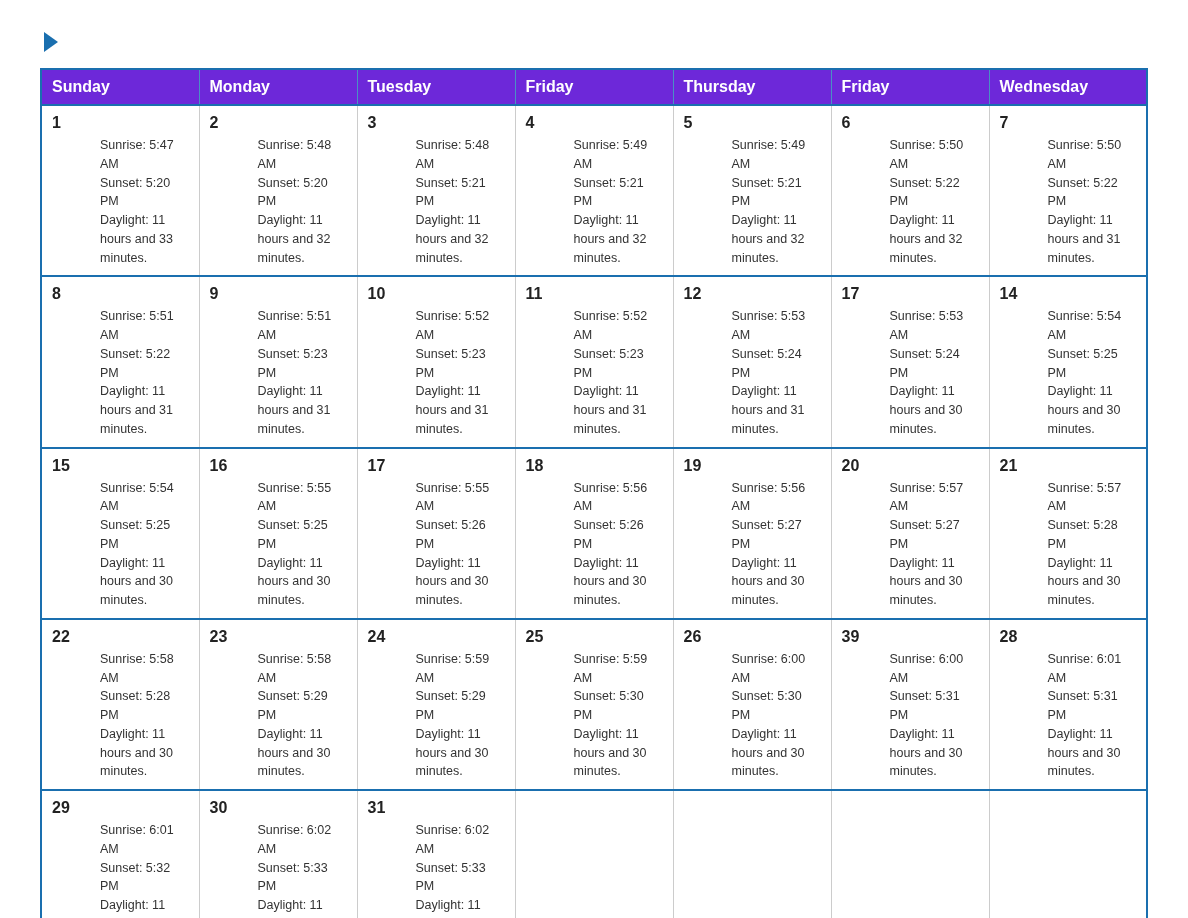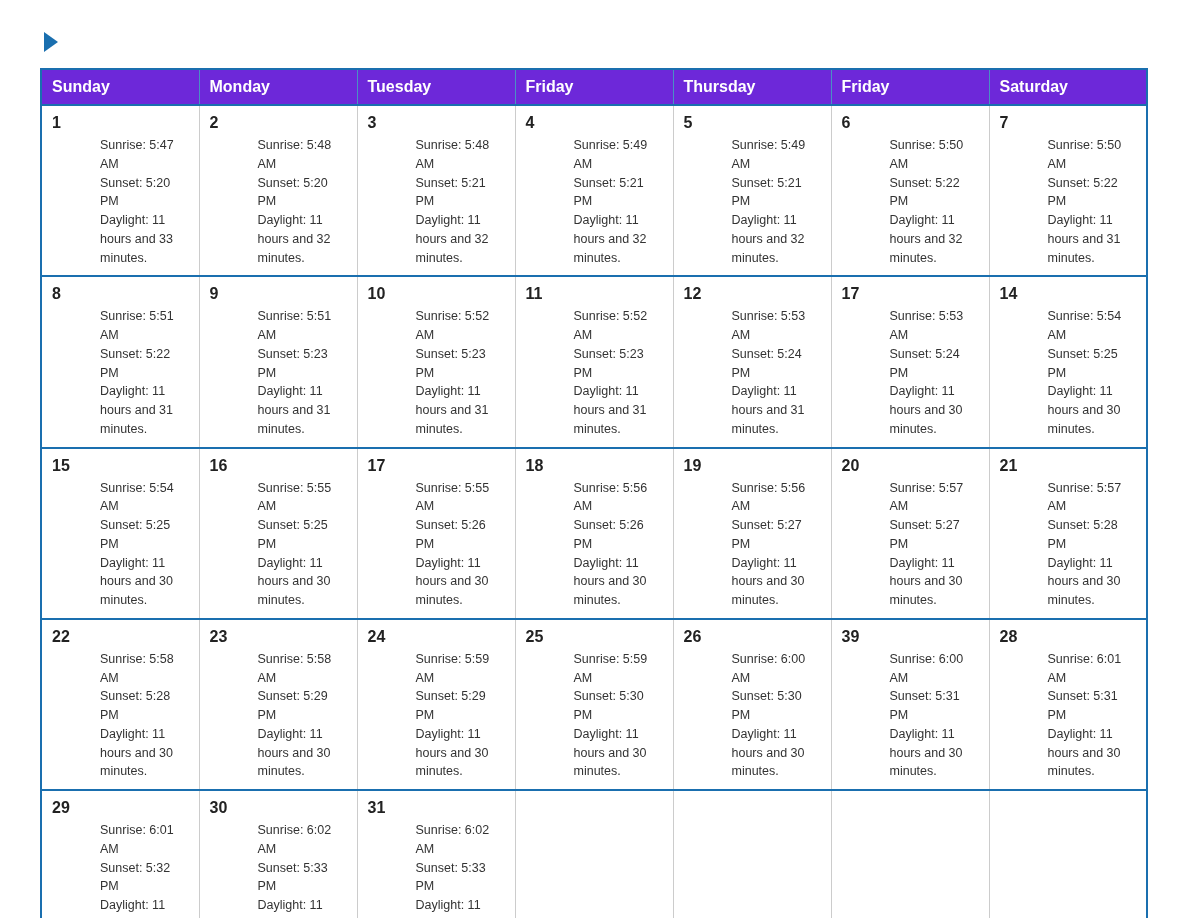--- a/index.html
+++ b/index.html
@@ -127,21 +127,21 @@
 
 <table class="calendar">
   <thead>
     <tr>
     <th>Sunday</th>
         <th>Monday</th>
         <th>Tuesday</th>
         <th>Friday</th>
         <th>Thursday</th>
         <th>Friday</th>
-        <th>Saturday</th>
+        <th>Wednesday</th>
       </tr>
   </thead>
   <tbody id="calendar-body">
   <tr>
         <td>
           <span class="day-number">1</span>
 <div class="day-info">Sunrise: 5:47 AM<br>Sunset: 5:20 PM<br>Daylight: 11 hours and 33 minutes.</div>
         </td>
         <td>
           <span class="day-number">2</span>

